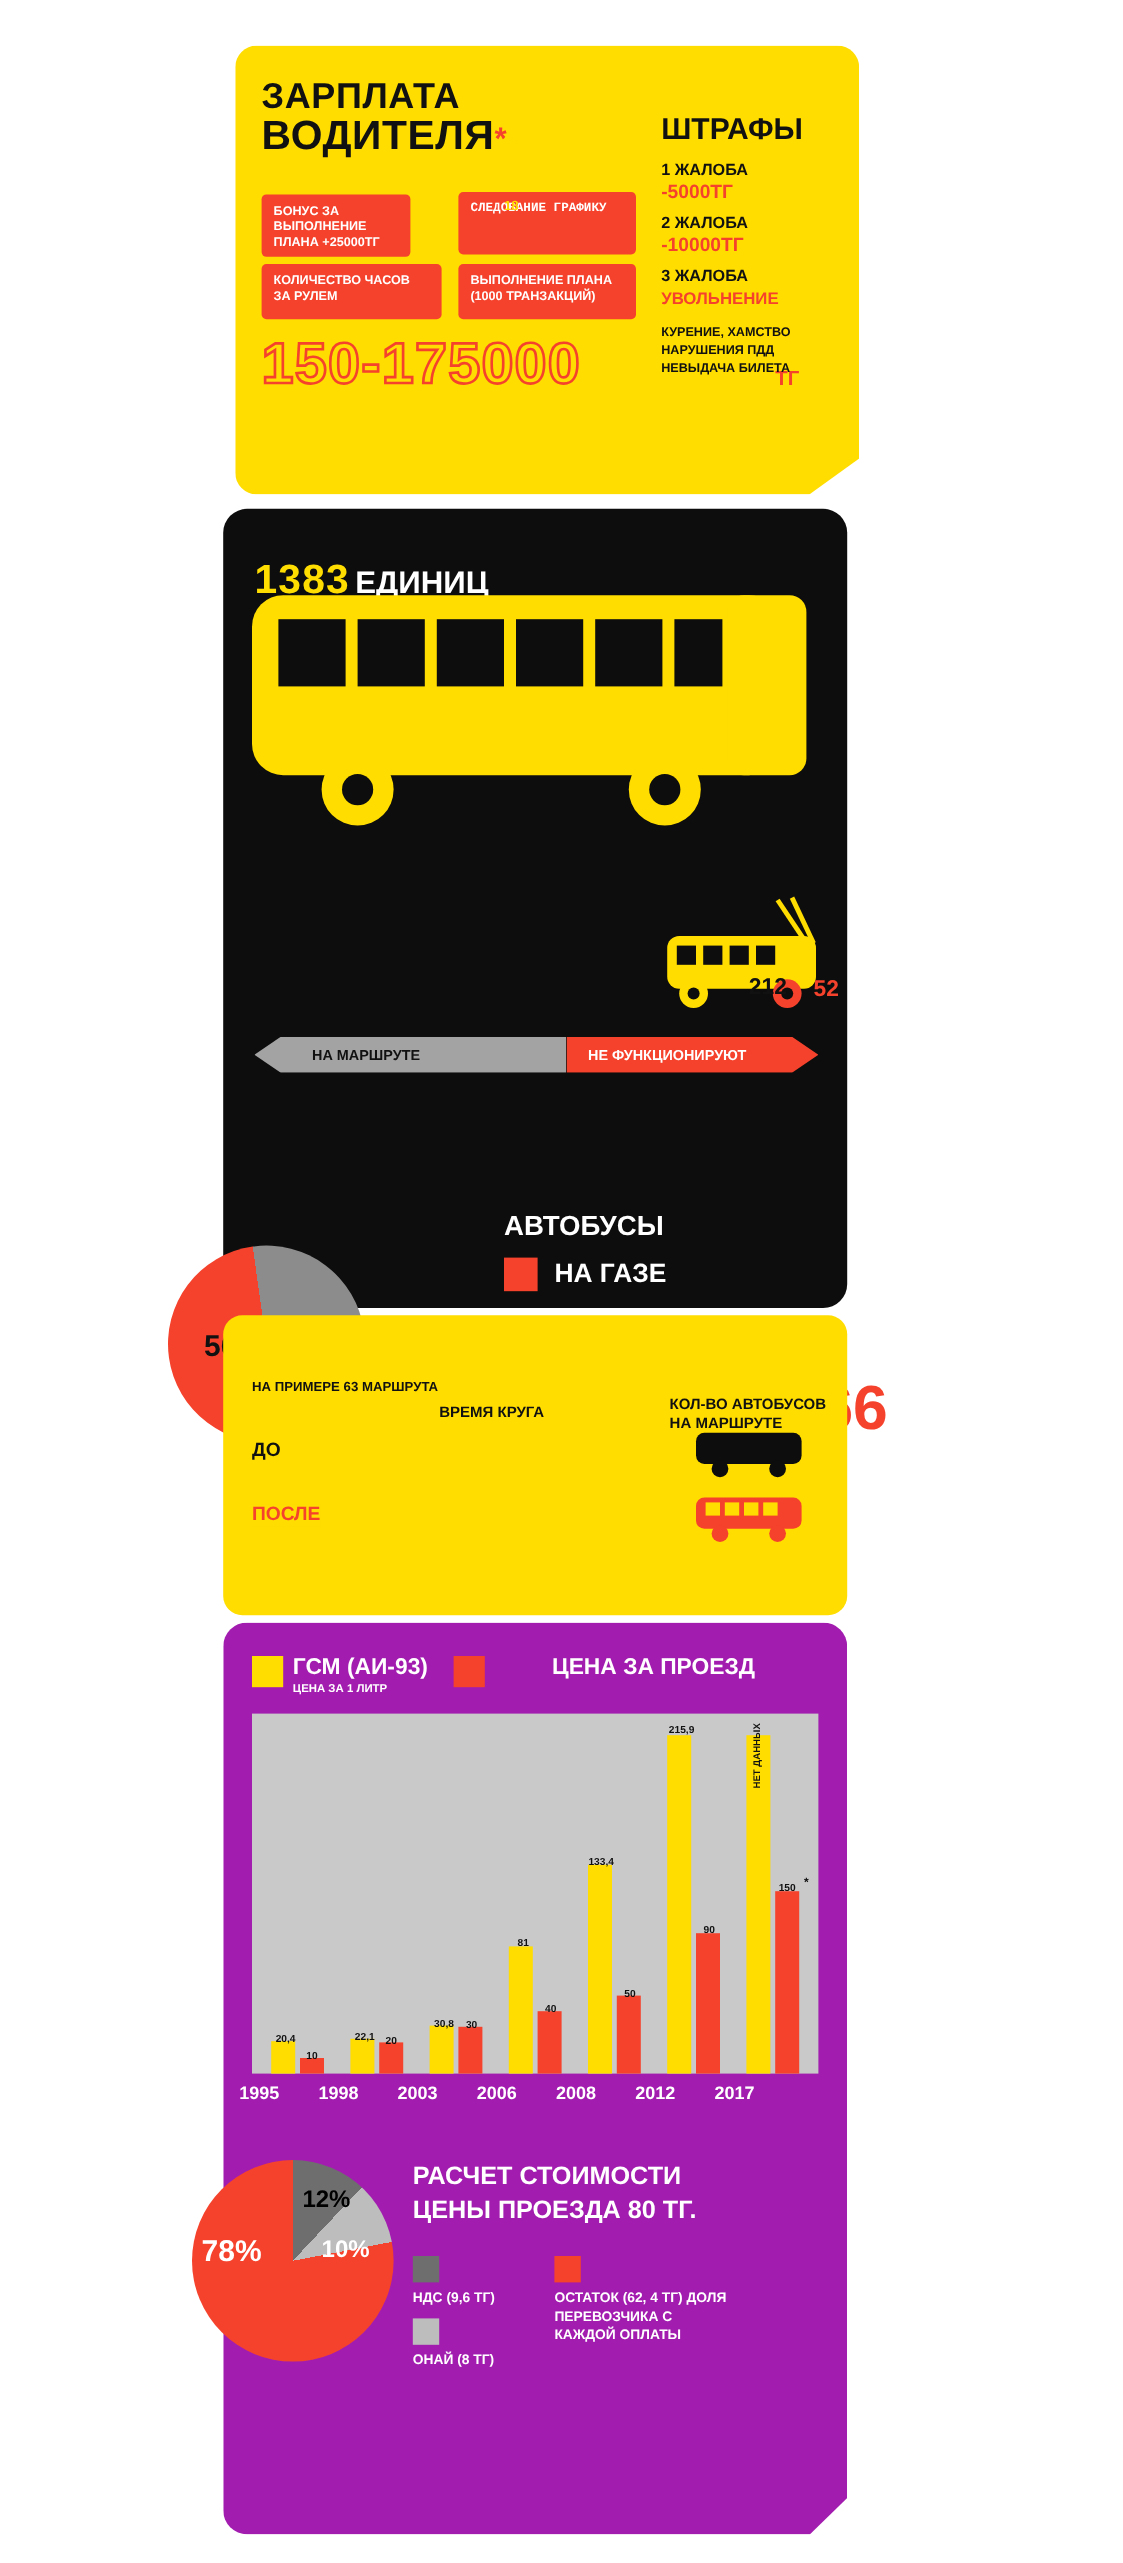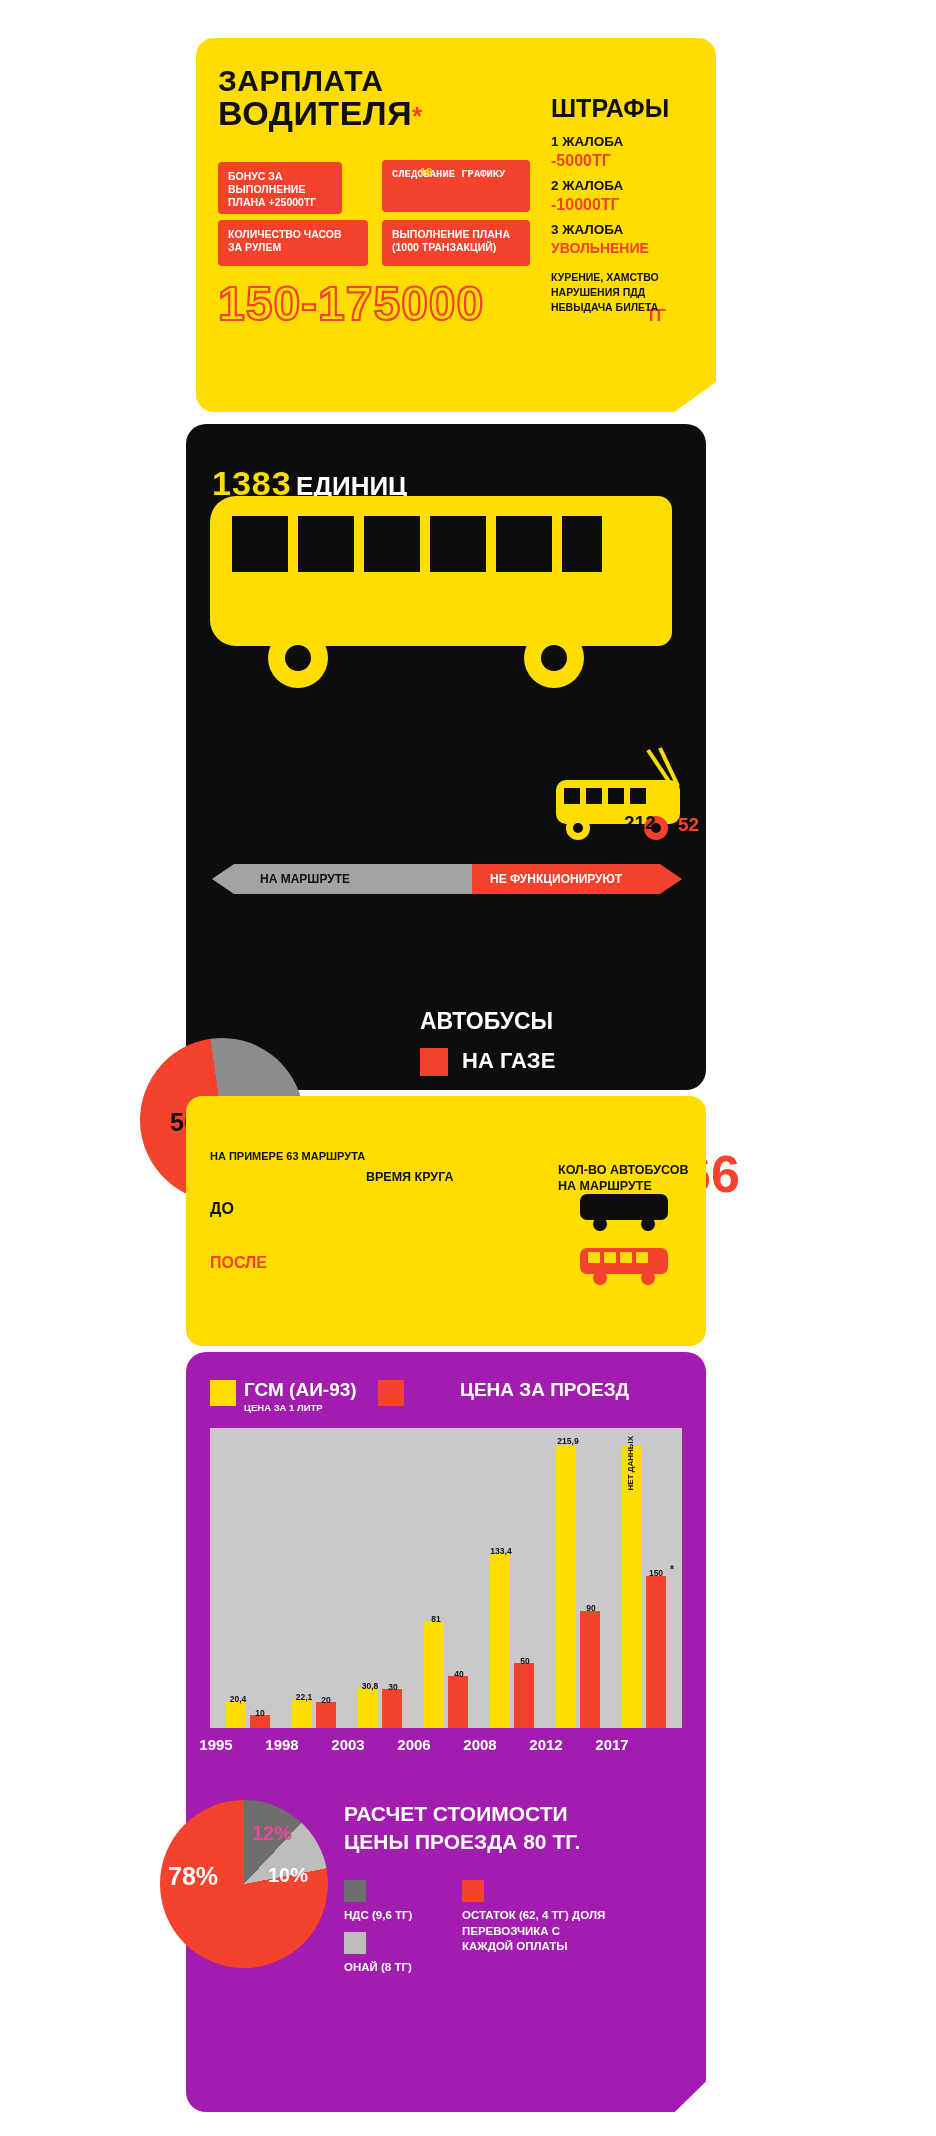--- a/index.html
+++ b/index.html
@@ -232,21 +232,21 @@
   }
   .star-mark { position:absolute; color:#111; font-size:10px; font-weight:bold; }
 
   
   #pie-price {
     position: absolute; left: 160px; top: 1800px;
     width: 168px; height: 168px; border-radius: 50%;
     background: conic-gradient(#6e6e6e 0 12%, #bdbdbd 12% 22%, #f5422c 22% 100%);
   }
   #pp-78 { position:absolute; left:168px; top:1862px; font-size:25px; font-weight:bold; color:#fff; }
-  #pp-12 { position:absolute; left:252px; top:1822px; font-size:20px; font-weight:bold; color:#ec4899; }
+  #pp-12 { position:absolute; left:252px; top:1822px; font-size:20px; font-weight:bold; color:#000000; }
   #pp-10 { position:absolute; left:268px; top:1864px; font-size:20px; font-weight:bold; color:#fff; }
 
   #calc-title {
     position: absolute; left: 344px; top: 1800px;
     color: #fff; font-size: 21px; font-weight: bold; line-height: 1.35;
   }
   .pl-sq { position: absolute; width: 22px; height: 22px; }
   .pl-txt { position: absolute; color:#fff; font-size: 11.5px; font-weight: bold; line-height: 1.35; }
   #pl-nds-sq  { left: 344px; top: 1880px; background: #6e6e6e; }
   #pl-nds-txt { left: 344px; top: 1908px; width: 110px; }

